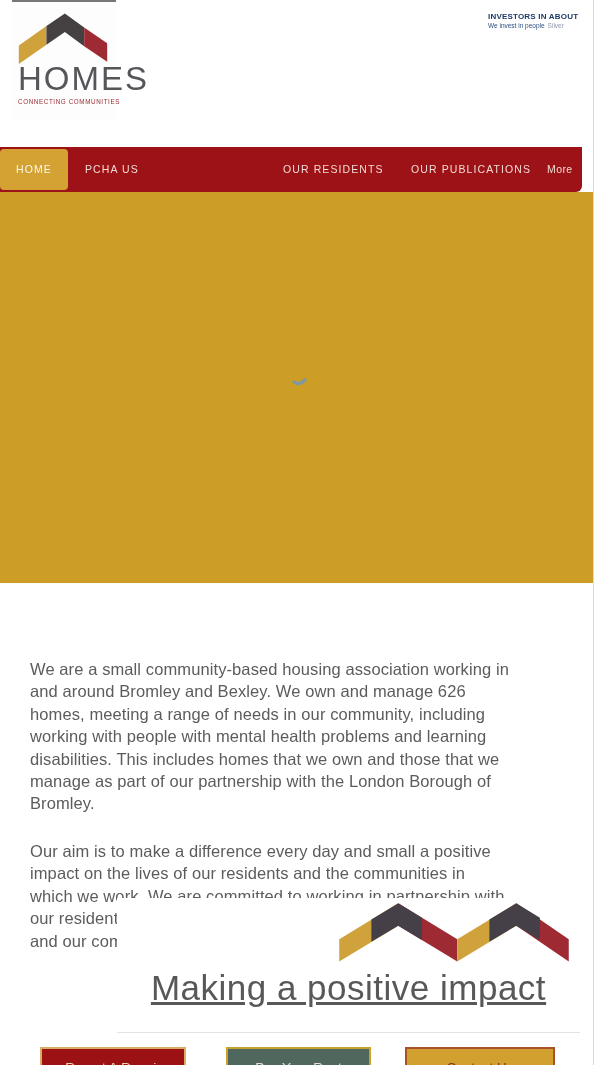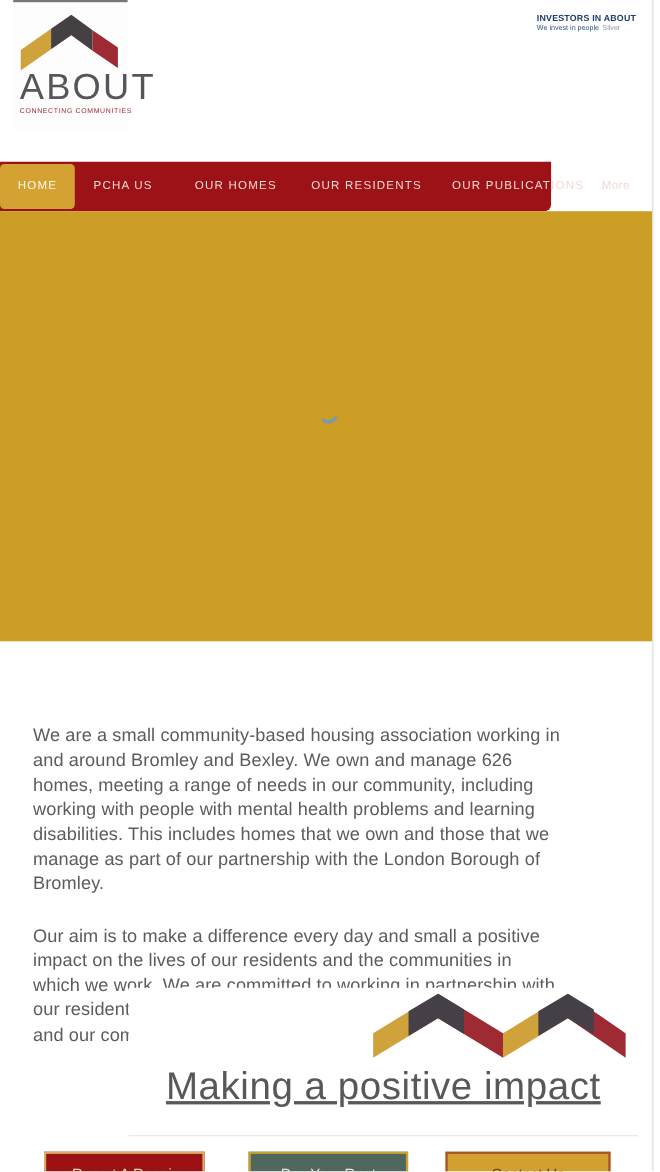--- a/index.html
+++ b/index.html
@@ -16,21 +16,21 @@
   .logo-word{position:absolute;left:6px;top:60px;width:96px;text-align:left;
     font-size:33px;letter-spacing:2px;color:#57555a;font-weight:400;}
   .logo-tag{position:absolute;left:6px;top:98px;width:100px;font-size:6.3px;letter-spacing:.6px;
     color:#9e2b33;white-space:nowrap;}
   .iip-badge{position:absolute;left:488px;top:12px;width:100px;}
   .iip-line1{font-size:8px;font-weight:bold;color:#1e3a68;letter-spacing:.2px;white-space:nowrap;}
   .iip-line2{font-size:6.5px;color:#2d4f80;margin-top:1px;white-space:nowrap;}
   .iip-level{color:#8a97a8;margin-left:3px;}
 
   
-  .nav{position:absolute;left:0;top:147px;width:501px;height:45px;background:#9d1216;border-radius:0 0 6px 0;}
+  .nav{position:absolute;left:0;top:147px;width:582px;height:45px;background:#9d1216;border-radius:0 0 6px 0;}
   .nav-item{position:absolute;top:0;height:45px;line-height:45px;color:#f0dad4;font-size:10.5px;
     letter-spacing:1.1px;cursor:pointer;white-space:nowrap;}
   .nav-home{left:0;width:68px;height:41px;line-height:41px;margin-top:2px;background:#d4a233;
     border-radius:4px;text-align:center;color:#fdf6ec;}
   .nav-about{left:85px;}
   .nav-homes{left:177px;}
   .nav-residents{left:283px;}
   .nav-publications{left:411px;}
   .nav-more{left:547px;font-size:10.5px;letter-spacing:.4px;}
 
@@ -64,35 +64,34 @@
   <div class="page">
 
     <div class="header">
       <div class="logo">
         <div class="logo-top-edge"></div>
         <svg class="logo-roof" viewBox="0 0 100 70" preserveAspectRatio="none">
           <polygon points="2,45 32,19 32,44 2,70" fill="#d0a23c"></polygon>
           <polygon points="32,19 52,2 73,21 73,46 52,27 32,44" fill="#454042"></polygon>
           <polygon points="73,21 98,42 98,67 73,46" fill="#9e2b33"></polygon>
         </svg>
-        <div class="logo-word">ABOUT</div>
+        <div class="logo-word">HOMES</div>
         <div class="logo-tag">CONNECTING COMMUNITIES</div>
       </div>
       <div class="iip-badge">
         <div class="iip-line1">INVESTORS IN ABOUT</div>
         <div class="iip-line2">
           <span>We invest in people</span><span class="iip-level">Silver</span>
         </div>
       </div>
     </div>
 
     <div class="nav">
       <div class="nav-item nav-home">HOME</div>
       <div class="nav-item nav-about">PCHA US</div>
-      <div class="nav-item nav-homes">OUR HOMES</div>
       <div class="nav-item nav-residents">OUR RESIDENTS</div>
       <div class="nav-item nav-publications">OUR PUBLICATIONS</div>
       <div class="nav-item nav-more">More</div>
     </div>
 
     <div class="hero">
       <svg class="hero-spinner" viewBox="0 0 20 14">
         <path d="M2 9 Q 7 13 13 7" stroke="#7e98a6" stroke-width="3.2" fill="none" stroke-linecap="round"></path>
       </svg>
     </div>

